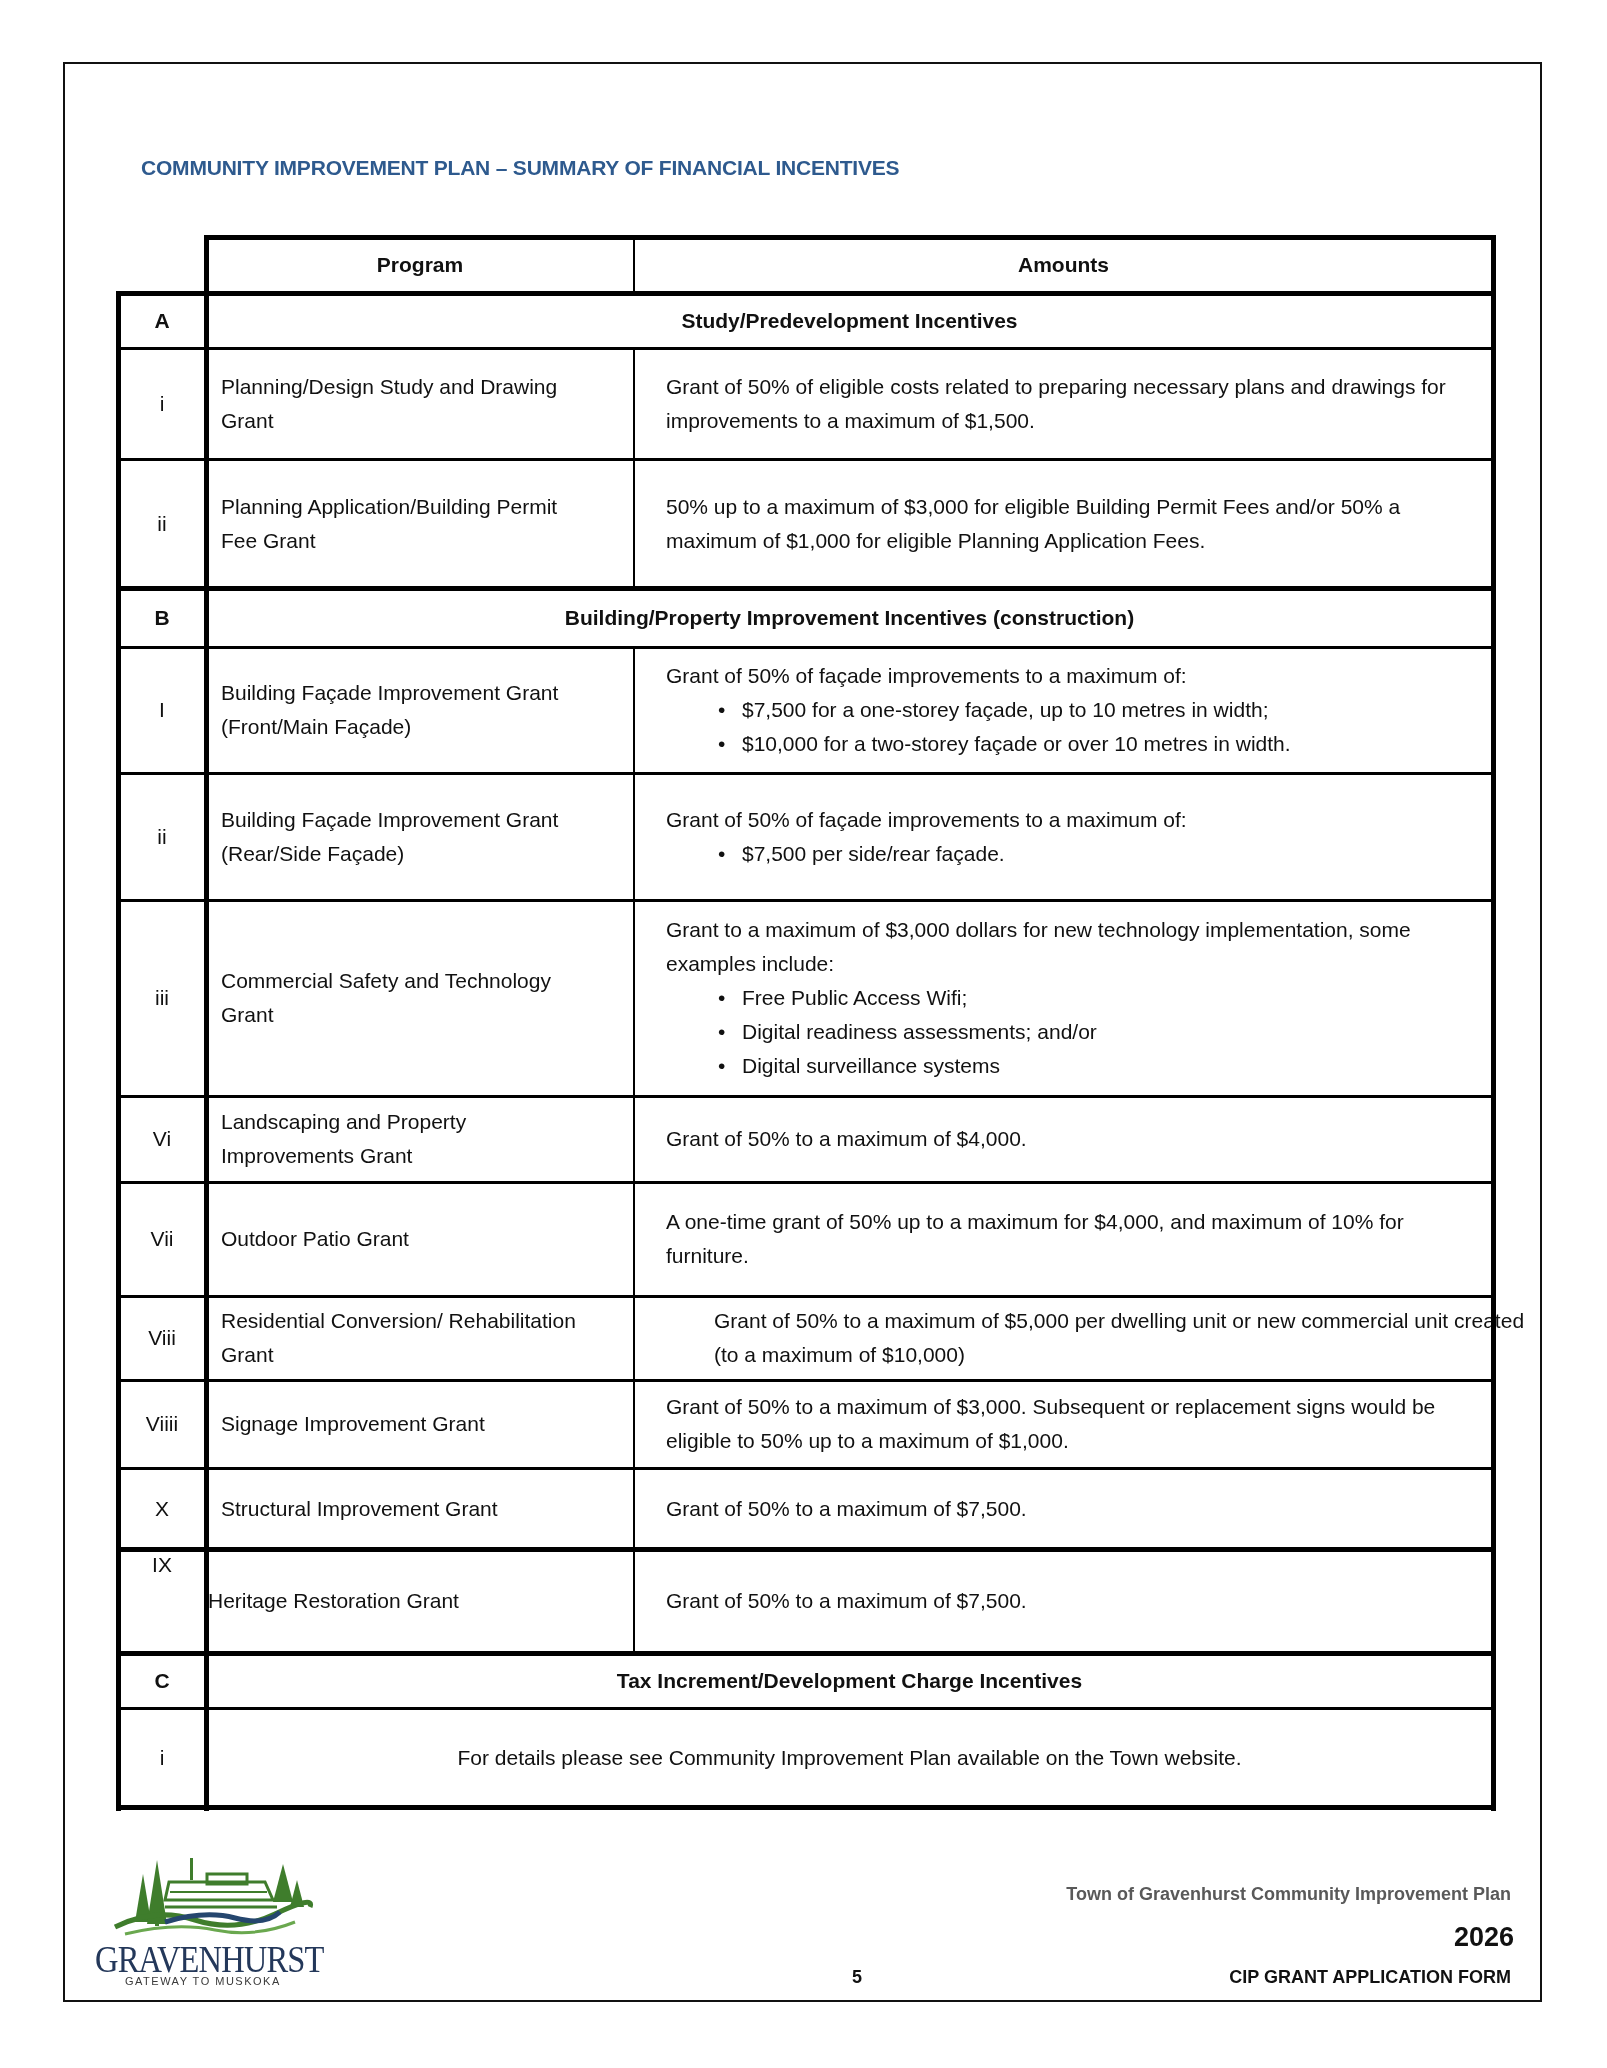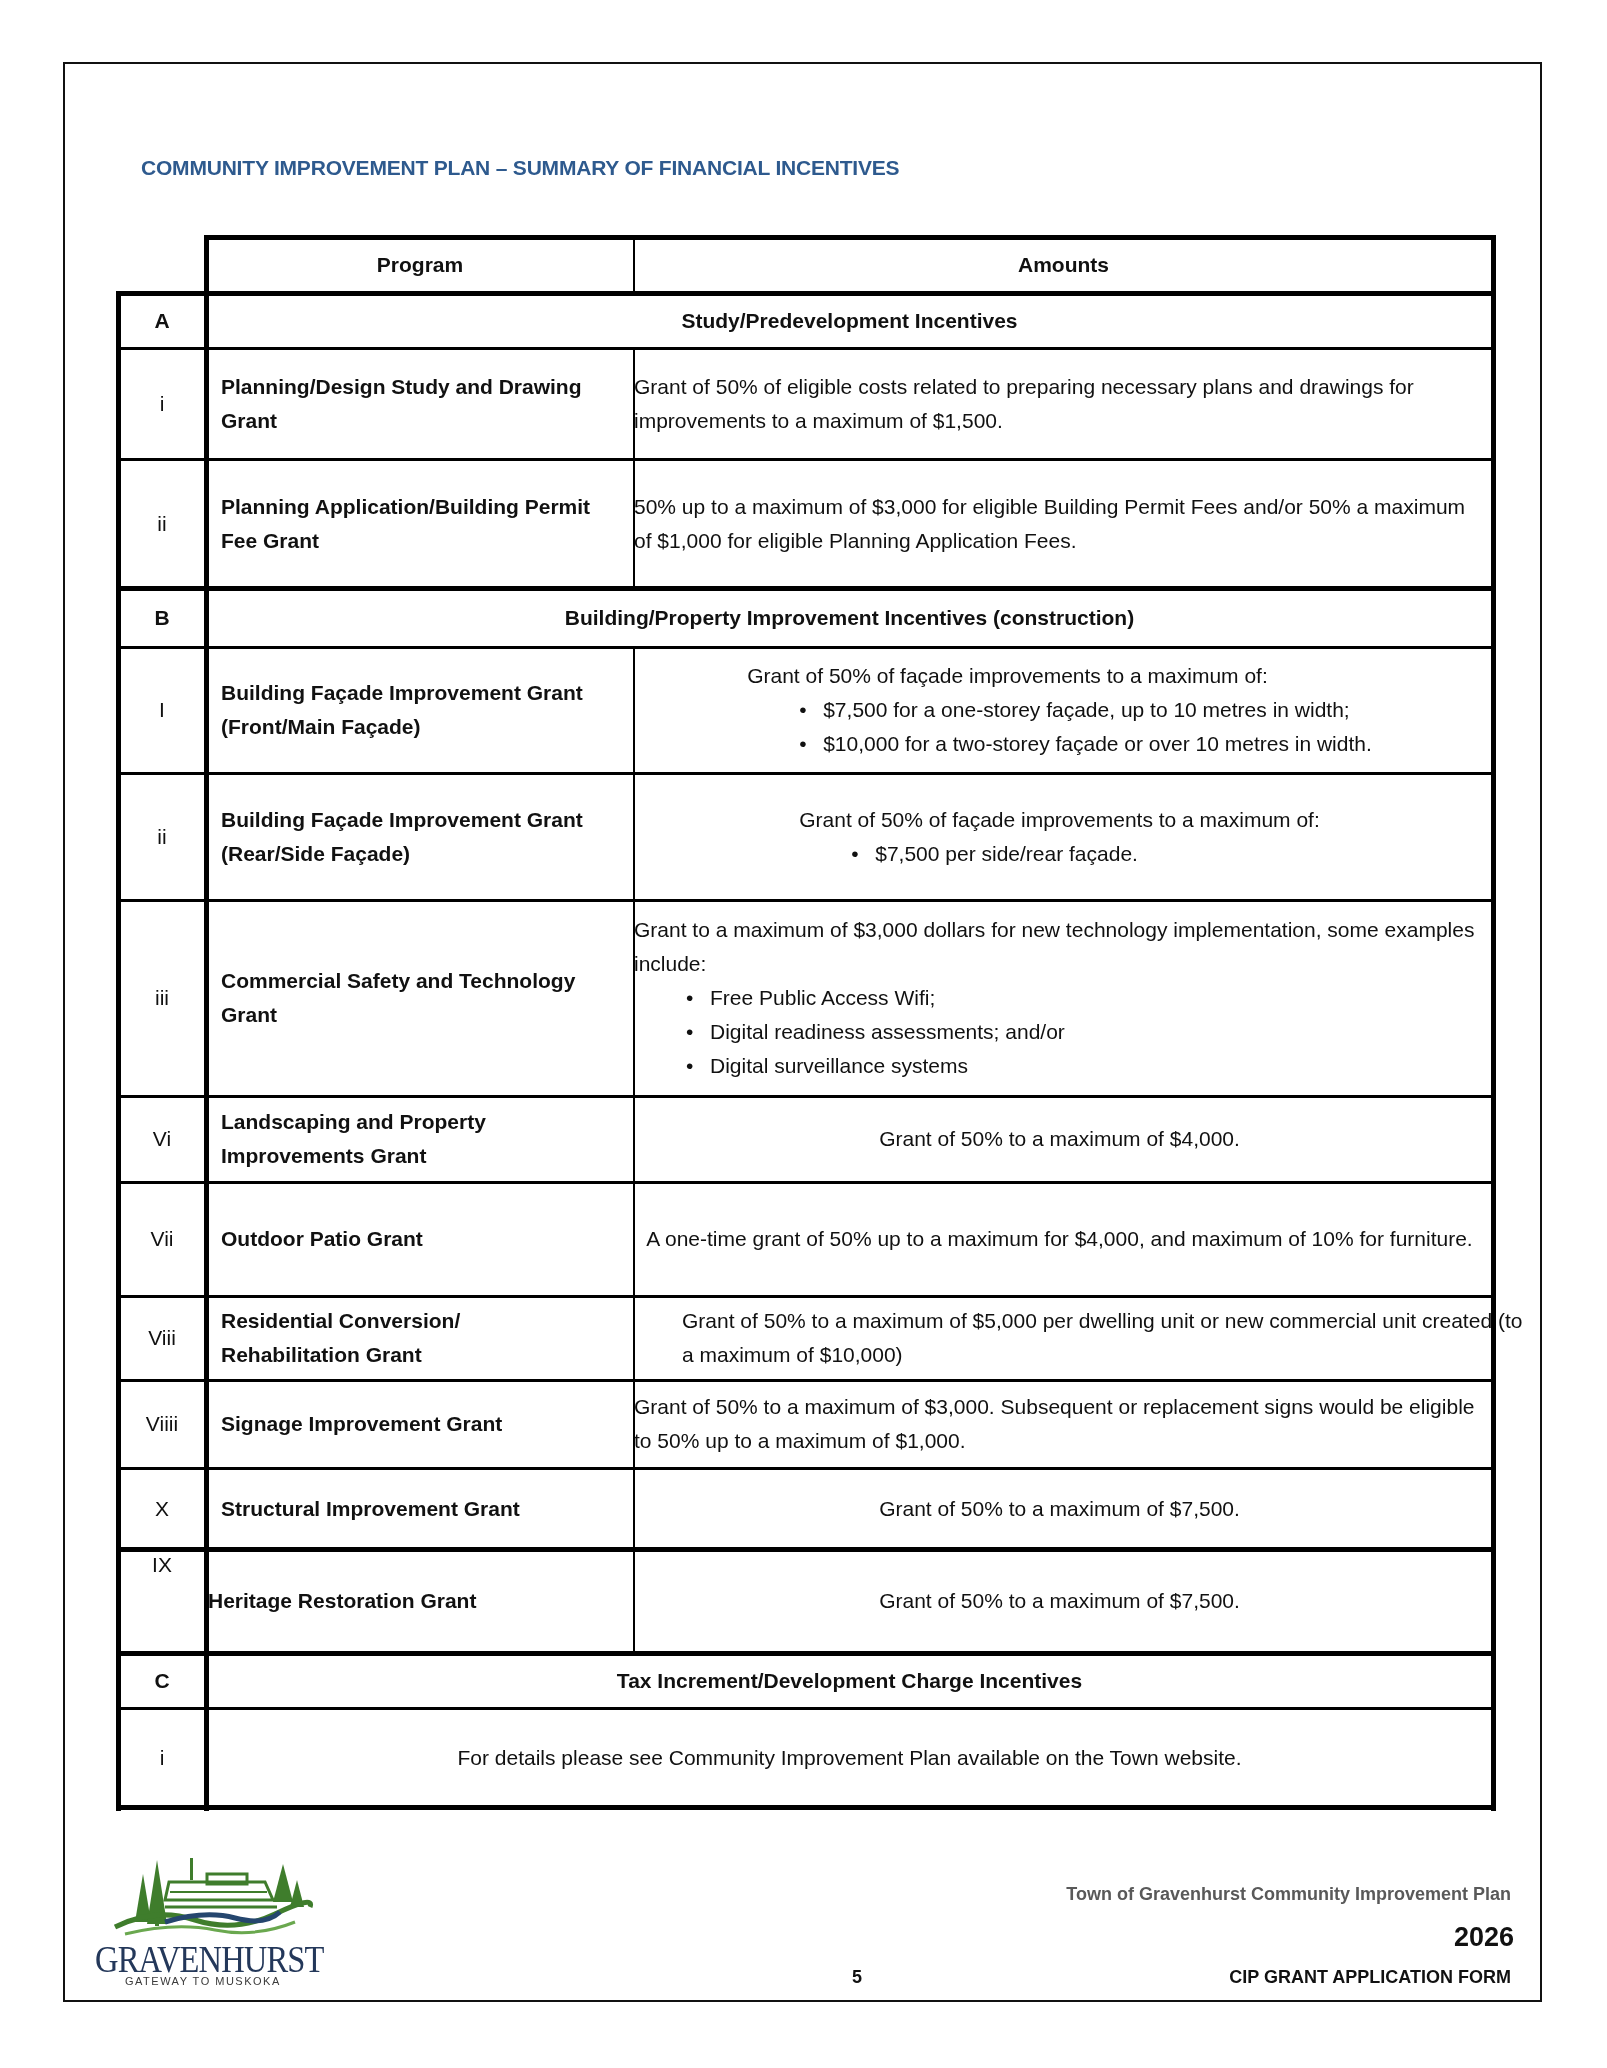--- a/index.html
+++ b/index.html
@@ -8,22 +8,22 @@
   .page-border { position:absolute; left:63px; top:62px; width:1479px; height:1940px;
                  border:2px solid #111; box-sizing:border-box; }
   .title { position:absolute; left:141px; top:156px; font-size:21px; font-weight:bold;
            color:#2E5A8E; letter-spacing:-0.2px; white-space:nowrap; }
   .abs { position:absolute; box-sizing:border-box; }
   .hline { position:absolute; background:#000; }
   .vline { position:absolute; background:#000; }
   .cell { position:absolute; display:flex; align-items:center; box-sizing:border-box; }
   .letter { justify-content:center; font-size:21px; }
   .letter.bold { font-weight:bold; }
-  .program { padding-left:15px; font-size:21px; font-weight:bold; line-height:34px; }
-  .amount { padding-left:0; padding-right:8px; font-size:21px; line-height:34px;justify-content:center; }
+  .program { padding-left:15px; font-size:21px; font-weight:normal; line-height:34px; }
+  .amount { padding-left:32px; padding-right:8px; font-size:21px; line-height:34px; }
   .section { justify-content:center; font-size:21px; font-weight:bold; }
   .header-cell { justify-content:center; font-size:21px; font-weight:bold; }
   .amount ul { list-style:none; margin:0; padding:0; }
   .amount li { position:relative; padding-left:76px; }
   .amount li .bullet { position:absolute; left:52px; top:0; }
   .centered-note { justify-content:center; text-align:left; font-size:21px; line-height:34px; }
   .footer-text { position:absolute; right:96px; white-space:nowrap; }
   .logo-text { position:absolute; font-family:"Liberation Serif", serif; color:#24385a; }
 </style>
 </head>

